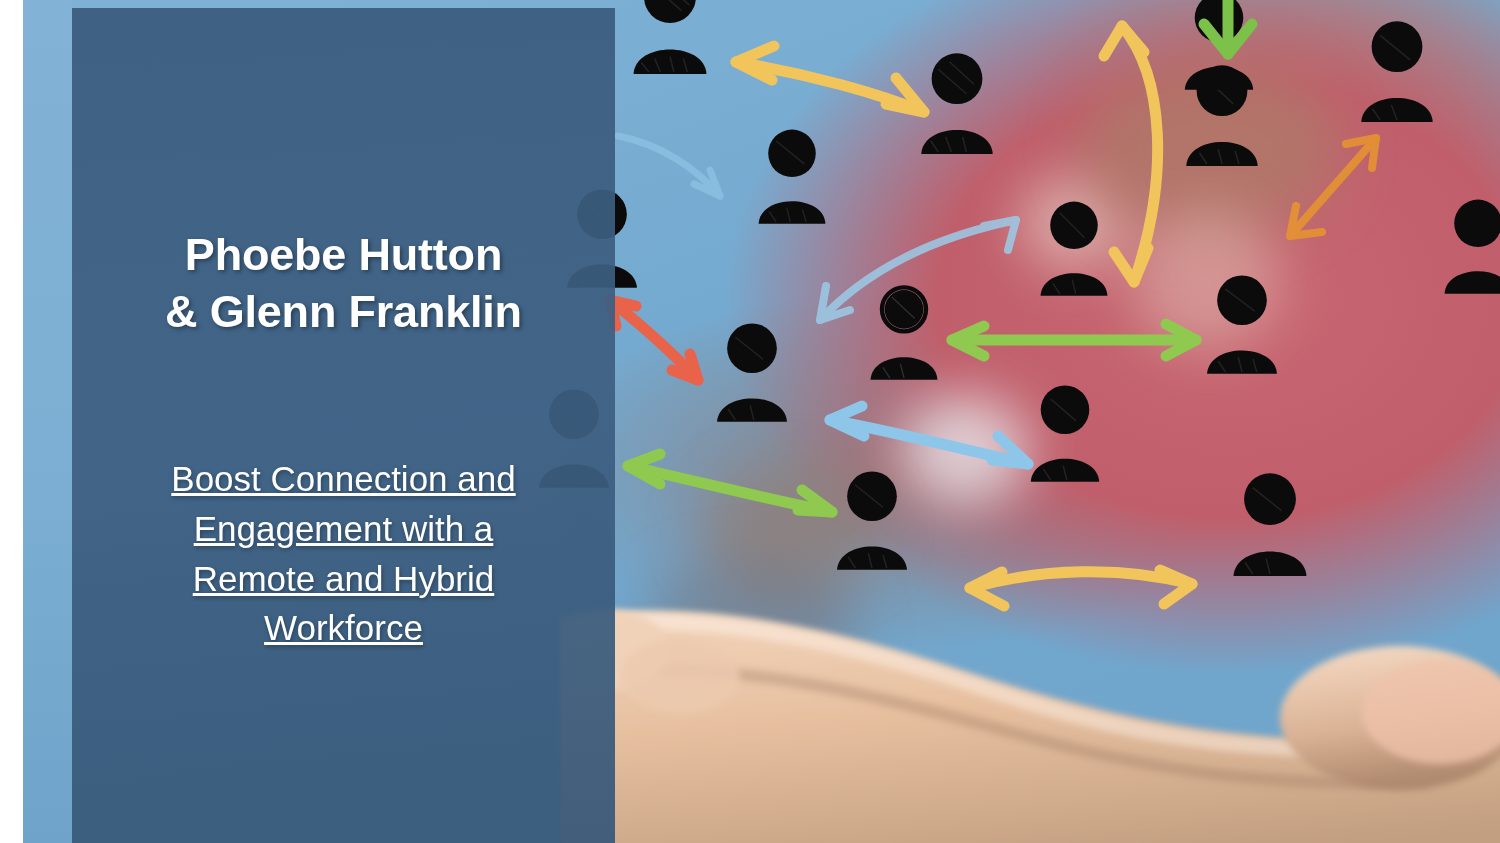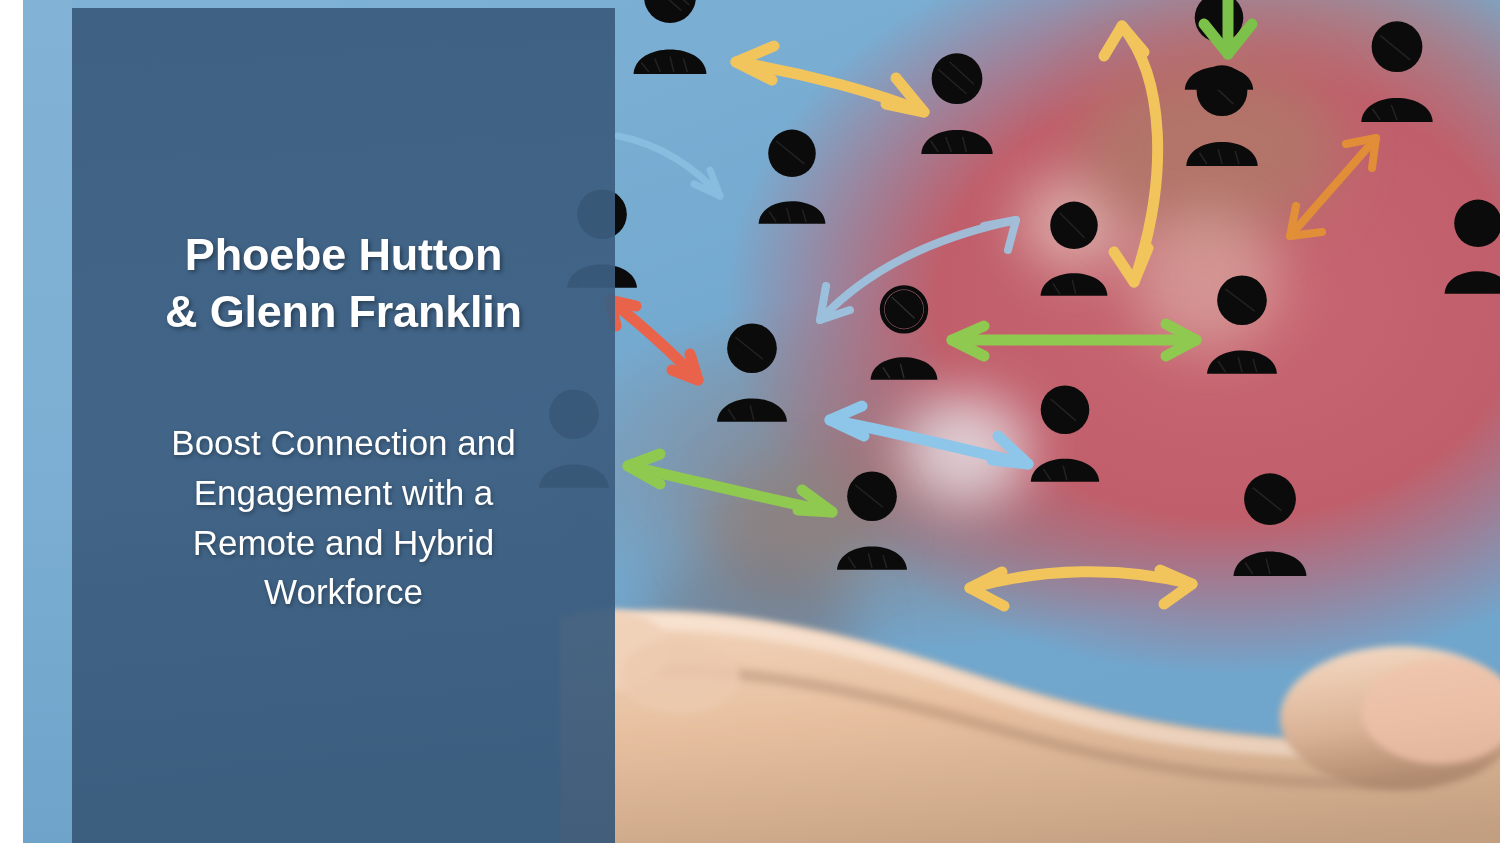--- a/index.html
+++ b/index.html
@@ -110,28 +110,29 @@
     font-weight: bold;
     font-size: 45px;
     line-height: 1.27;
     letter-spacing: -0.2px;
     text-shadow: 2px 2px 4px rgba(0,0,0,.38);
     white-space: pre-line;
   }
 
   .subtitle {
     width: 430px;
-    margin-top: 78px;
+    margin-top: 114px;
     text-align: center;
     color: #ffffff;
     font-weight: normal;
     font-size: 35px;
     line-height: 1.42;
     text-shadow: 1px 2px 4px rgba(0,0,0,.35);
     white-space: pre-line;
+    text-decoration: underline;
   }
 </style>
 </head>
 <body>
 
 <div id="slide">
 
   <div class="photo">
     <div class="photo-base"></div>
 

